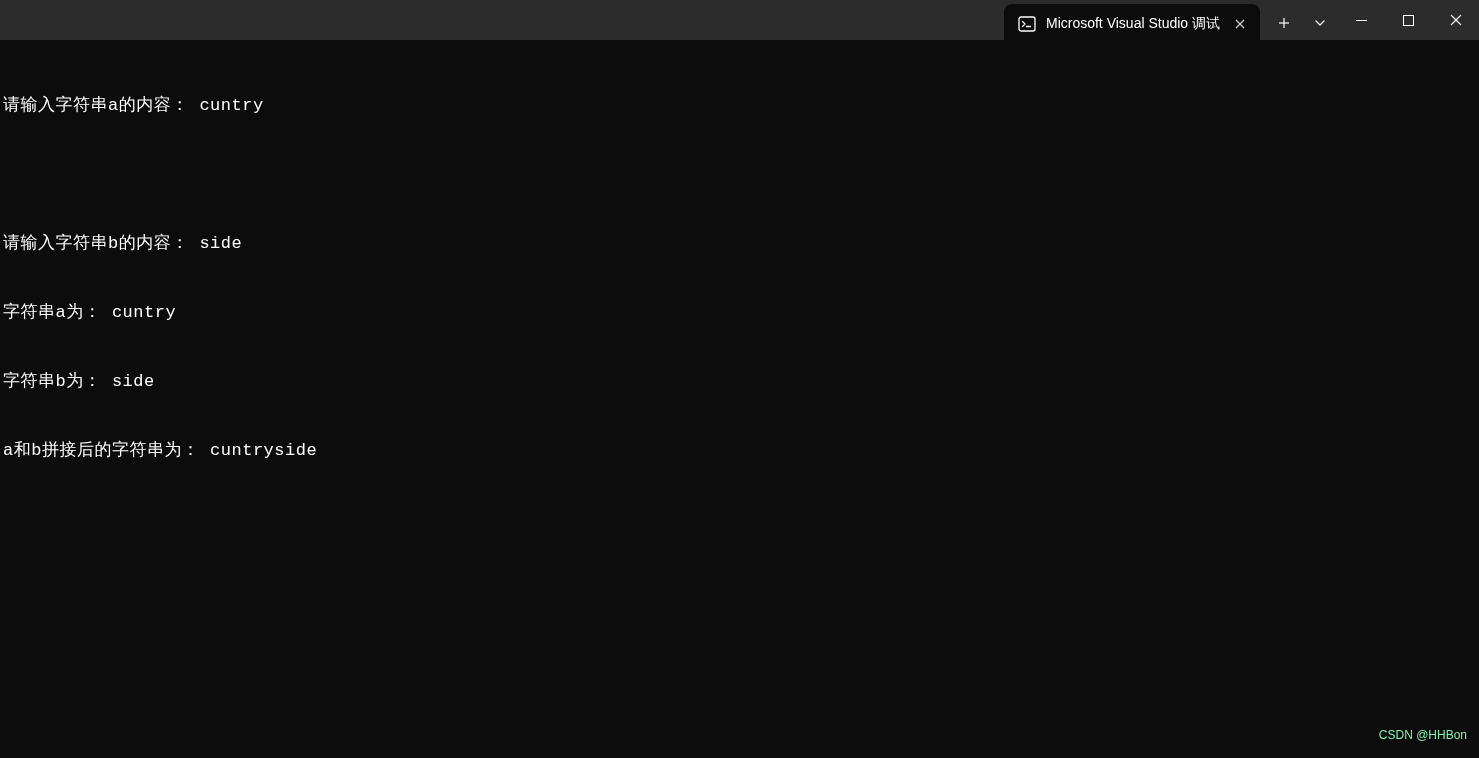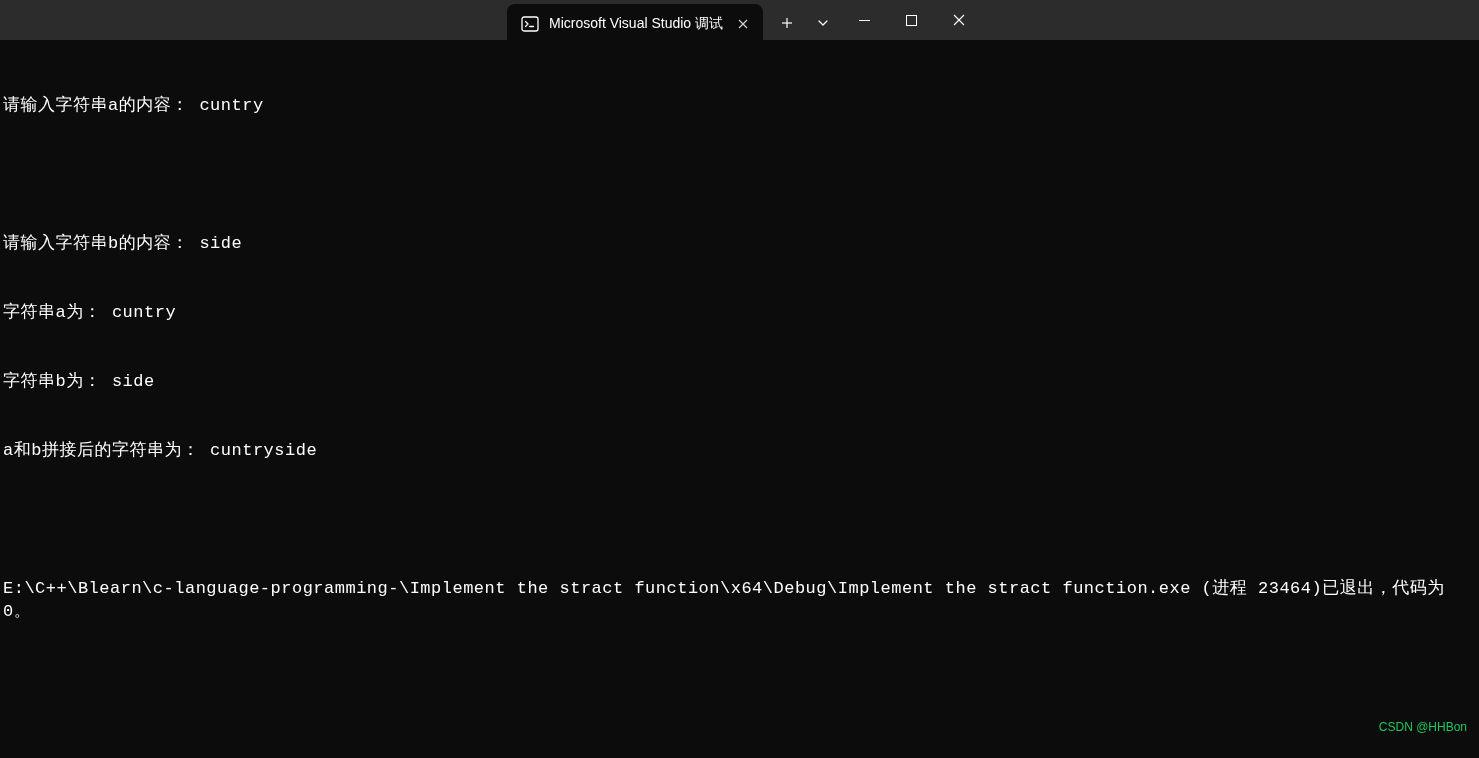--- a/index.html
+++ b/index.html
@@ -13,21 +13,21 @@
       background: #0c0c0c;
       font-family: Consolas, "Courier New", monospace;
       overflow: hidden;
       position: relative;
     }
     .titlebar {
       height: 40px;
       background: #2c2c2c;
       display: flex;
       align-items: stretch;
-      justify-content: center;
+      justify-content: flex-end;
     }
     .titlebar-left {
       display: flex;
       align-items: center;
       padding-left: 10px;
     }
     .tab {
       background: #0c0c0c;
       border-radius: 8px 8px 0 0;
       display: flex;
@@ -117,23 +117,23 @@
     .cursor {
       display: inline-block;
       width: 1px;
       height: 20px;
       background: #ffffff;
       vertical-align: text-bottom;
       margin-bottom: 1px;
     }
     .watermark {
       position: absolute;
-      bottom: 24px;
+      bottom: 16px;
       right: 12px;
-      color: #22c55e;
+      color: #86efac;
       font-size: 12px;
       font-family: "Segoe UI", Arial, sans-serif;
     }
   </style>
 </head>
 <body>
 
 <div class="titlebar">
   <div class="titlebar-left">
     <div class="tab">
@@ -185,16 +185,15 @@
 </div>
 
 <div class="terminal-content">
   <div class="terminal-line">请输入字符串a的内容： cuntry</div>
   <div class="terminal-line"></div>
   <div class="terminal-line">请输入字符串b的内容： side</div>
   <div class="terminal-line">字符串a为： cuntry</div>
   <div class="terminal-line">字符串b为： side</div>
   <div class="terminal-line">a和b拼接后的字符串为： cuntryside</div>
   <div class="terminal-line"></div>
-  <div class="terminal-line">E:\C++\Blearn\c-language-programming-\Implement the stract function\x64\Debug\Implement the stract function.exe (进程 23464)已退出，代码为 0。</div>
 </div>
 
 <div class="watermark">CSDN @HHBon</div>
 
 </body></html>

